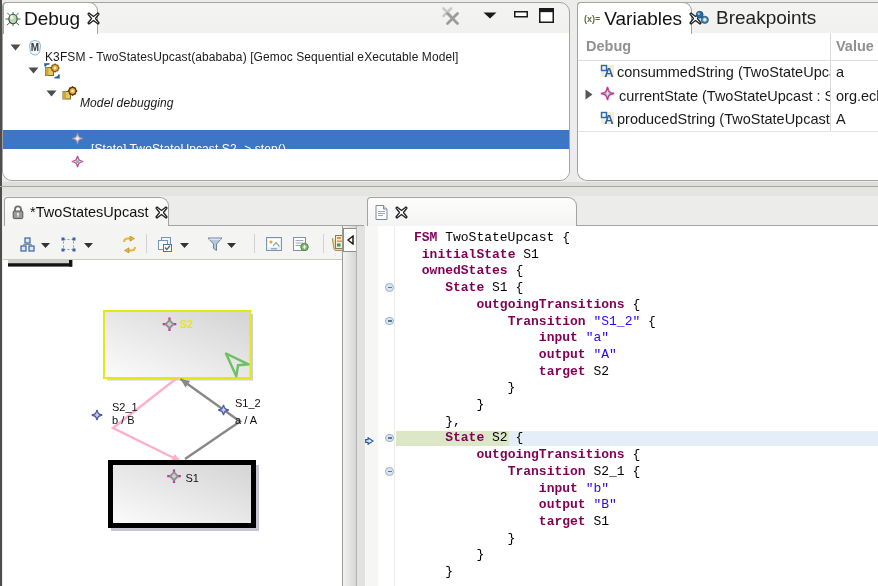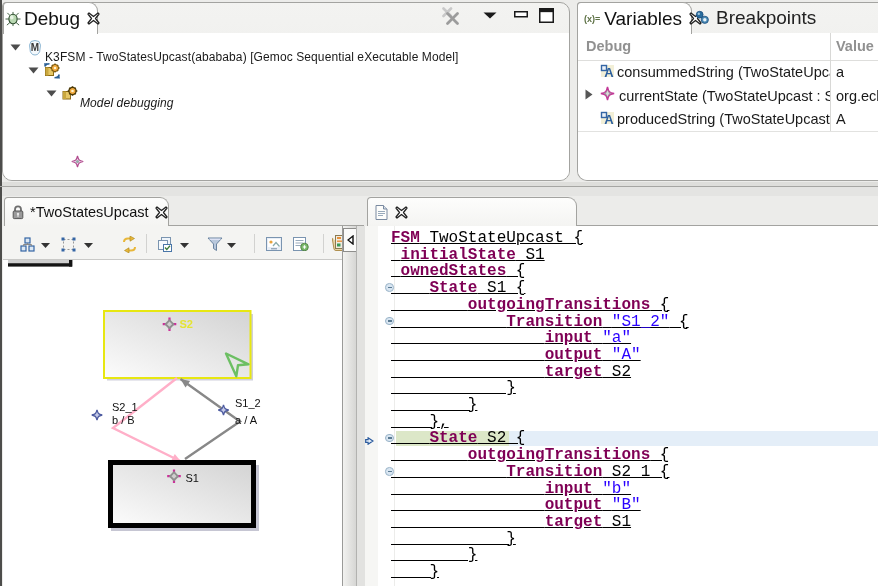--- a/index.html
+++ b/index.html
@@ -90,20 +90,29 @@
             <line x1="13.7" y1="5" x2="15.3" y2="5"></line>
             <line x1="7.2" y1="1.7" x2="8.3" y2="2.8"></line>
             <line x1="12.7" y1="7.2" x2="13.8" y2="8.3"></line>
             <line x1="12.7" y1="2.8" x2="13.8" y2="1.7"></line>
             <line x1="7.2" y1="8.3" x2="8.3" y2="7.2"></line>
           </g>
         </svg>
       </span>
     <span class="tlbl" style="left:77px;font-style:italic;">Model debugging</span>
   </div>
+  <div class="trow" style="top:96.5px;background:#3c76c4;">
+    <span class="ticon" style="left:68px;">
+        <svg width="13" height="13" viewBox="0 0 13 13">
+          <path d="M6.5 0.8 C7.5 5 7.9 5.4 12.2 6.5 C7.9 7.6 7.5 8 6.5 12.2 C5.5 8 5.1 7.6 0.8 6.5 C5.1 5.4 5.5 5 6.5 0.8 Z" fill="#c9cedd" stroke="#a48aa0" stroke-width="1"></path>
+          <circle cx="6.5" cy="6.5" r="1.6" fill="#eee"></circle>
+        </svg>
+      </span>
+    <span class="tlbl" style="left:88px;color:#fff;">[State] TwoStateUpcast.S2 -&gt; step()</span>
+  </div>
   <div class="trow" style="top:119.5px;">
     <span class="ticon" style="left:68px;">
         <svg width="13" height="13" viewBox="0 0 13 13">
           <path d="M6.5 0.8 C7.5 5 7.9 5.4 12.2 6.5 C7.9 7.6 7.5 8 6.5 12.2 C5.5 8 5.1 7.6 0.8 6.5 C5.1 5.4 5.5 5 6.5 0.8 Z" fill="#ecd9ea" stroke="#b0488c" stroke-width="1.2"></path>
           <circle cx="6.5" cy="6.5" r="1.6" fill="#9aa"></circle>
         </svg>
       </span>
   </div>
 </div>
 <div class="tab" style="left:3px;top:2px;width:93px;height:31px;background:#fff;">
@@ -440,21 +449,21 @@
   <span class="fold" style="top:90.8px;"></span>
   <span class="fold" style="top:207.7px;"></span>
   <span class="fold" style="top:241.1px;"></span>
 
   <span class="abs" style="left:0px;top:210.5px;">
       <svg width="9" height="8" viewBox="0 0 9 8">
         <path d="M0.7 2.6 L3.1 2.6 L3.1 0.8 L7.9 4 L3.1 7.2 L3.1 5.4 L0.7 5.4 Z" fill="#eaf2f9" stroke="#2a5a9e" stroke-width="1.2" stroke-linejoin="miter"></path>
       </svg>
     </span>
 
-  <div class="abs pre" style="left:26px;top:4px;font-family:'Liberation Mono',monospace;font-size:16px;line-height:16.7px;color:#000;text-decoration:underline;"><span class="k">FSM</span> TwoStateUpcast {
+  <div class="abs pre" style="left:49px;top:4px;font-family:'Liberation Mono',monospace;font-size:13px;line-height:16.7px;color:#000;"><span class="k">FSM</span> TwoStateUpcast {
  <span class="k">initialState</span> S1
  <span class="k">ownedStates</span> {
     <span class="k">State</span> S1 {
         <span class="k">outgoingTransitions</span> {
             <span class="k">Transition</span> <span class="s">"S1_2"</span> {
                 <span class="k">input</span> <span class="s">"a"</span>
                 <span class="k">output</span> <span class="s">"A"</span>
                 <span class="k">target</span> S2
             }
         }

